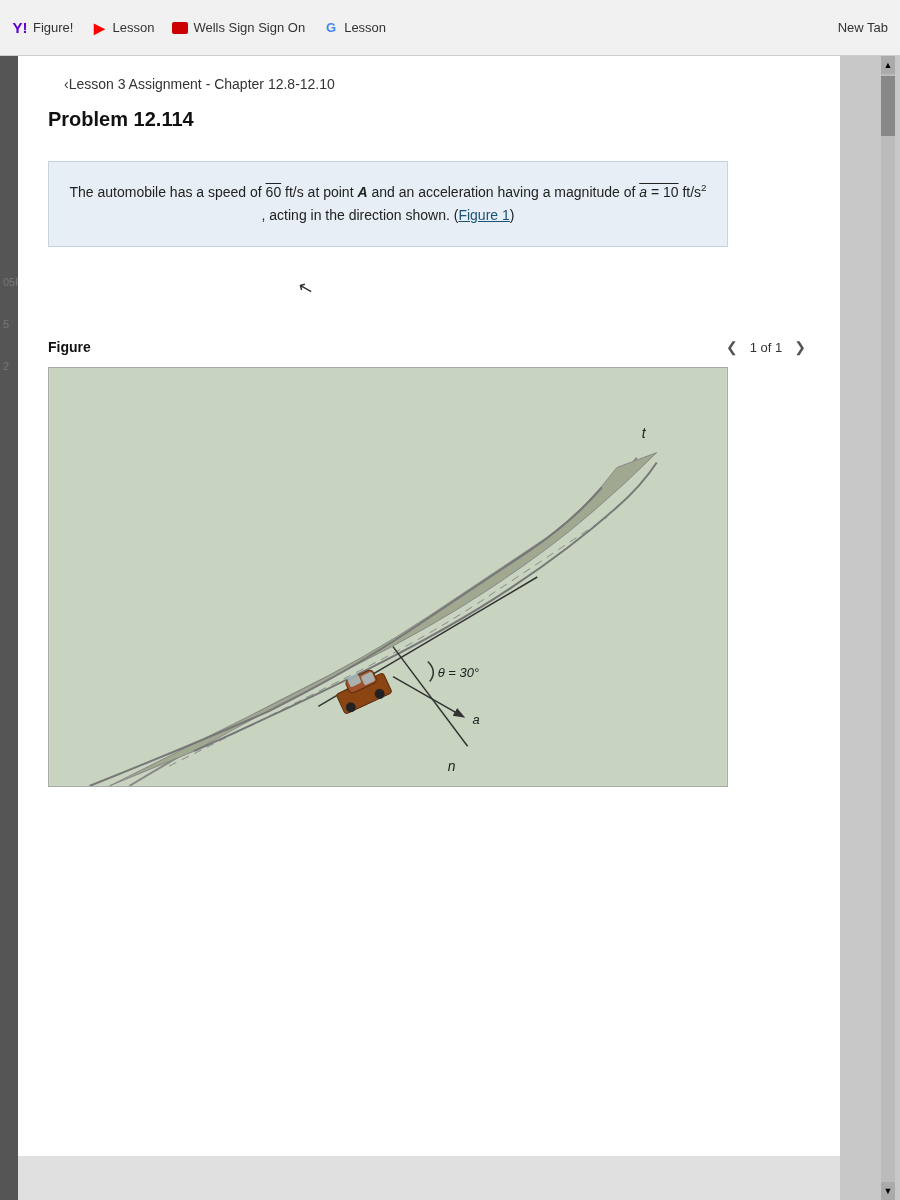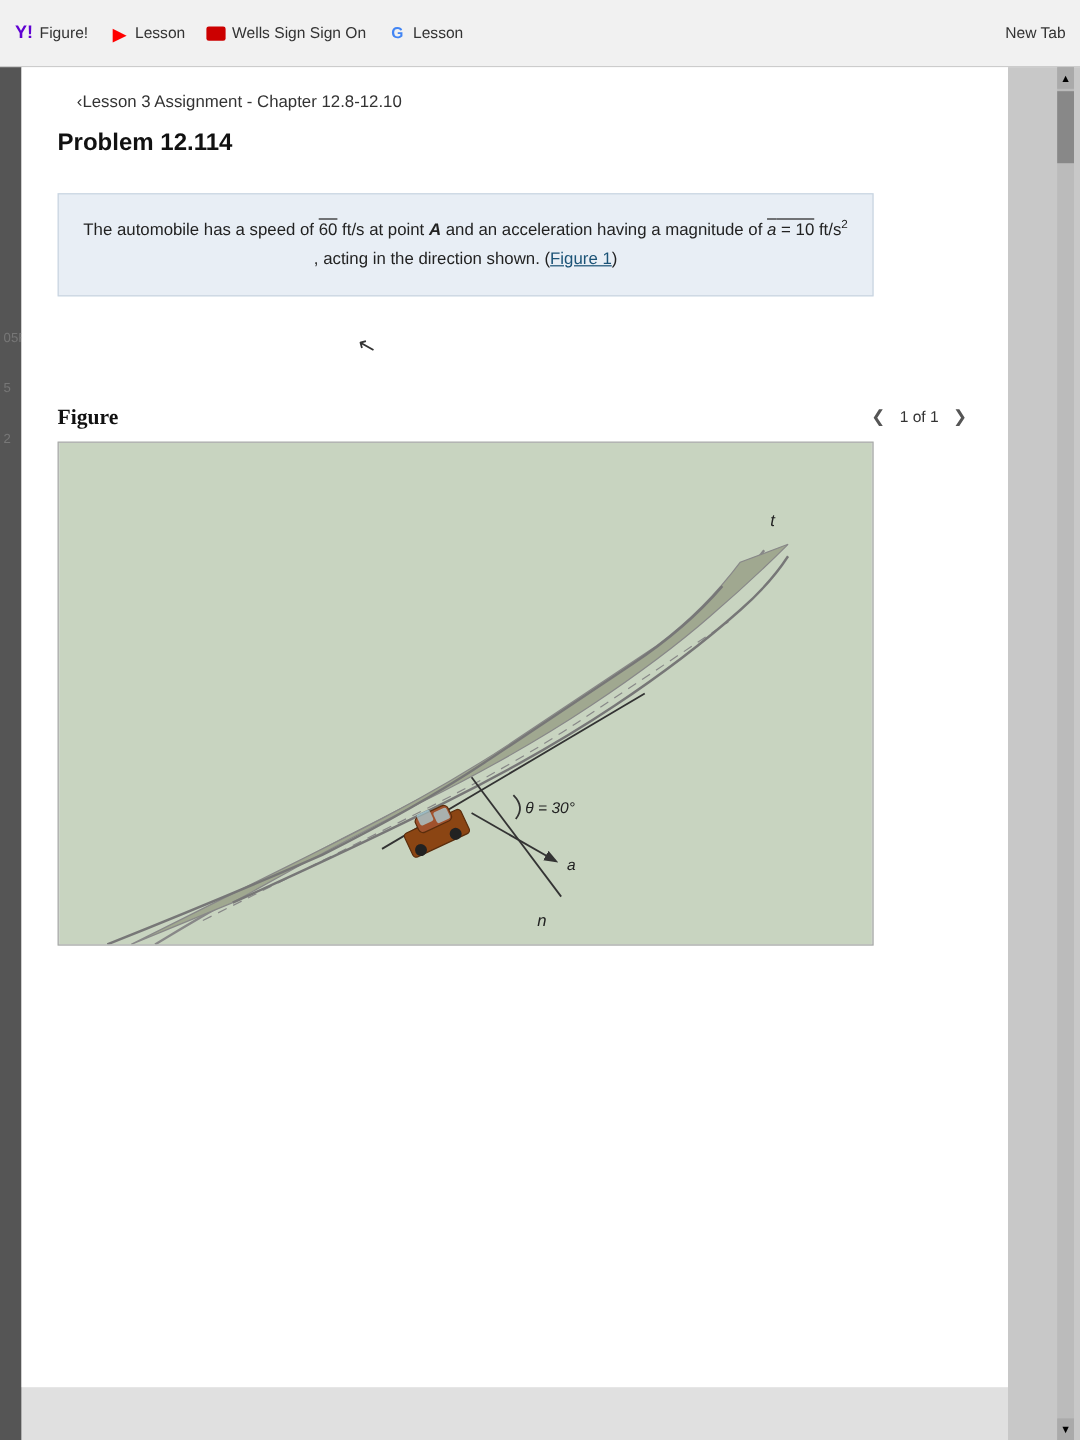--- a/index.html
+++ b/index.html
@@ -139,24 +139,23 @@
     }
 
     .figure-header-row {
       display: flex;
       align-items: center;
       justify-content: space-between;
       margin-bottom: 10px;
     }
 
     .figure-label {
-      font-size: 18px;
+      font-size: 14px;
       font-weight: bold;
       color: #111;
-      font-family: Liberation Serif, serif;
     }
 
     .figure-nav {
       display: flex;
       align-items: center;
       gap: 8px;
       font-size: 13px;
       color: #333;
     }
 

